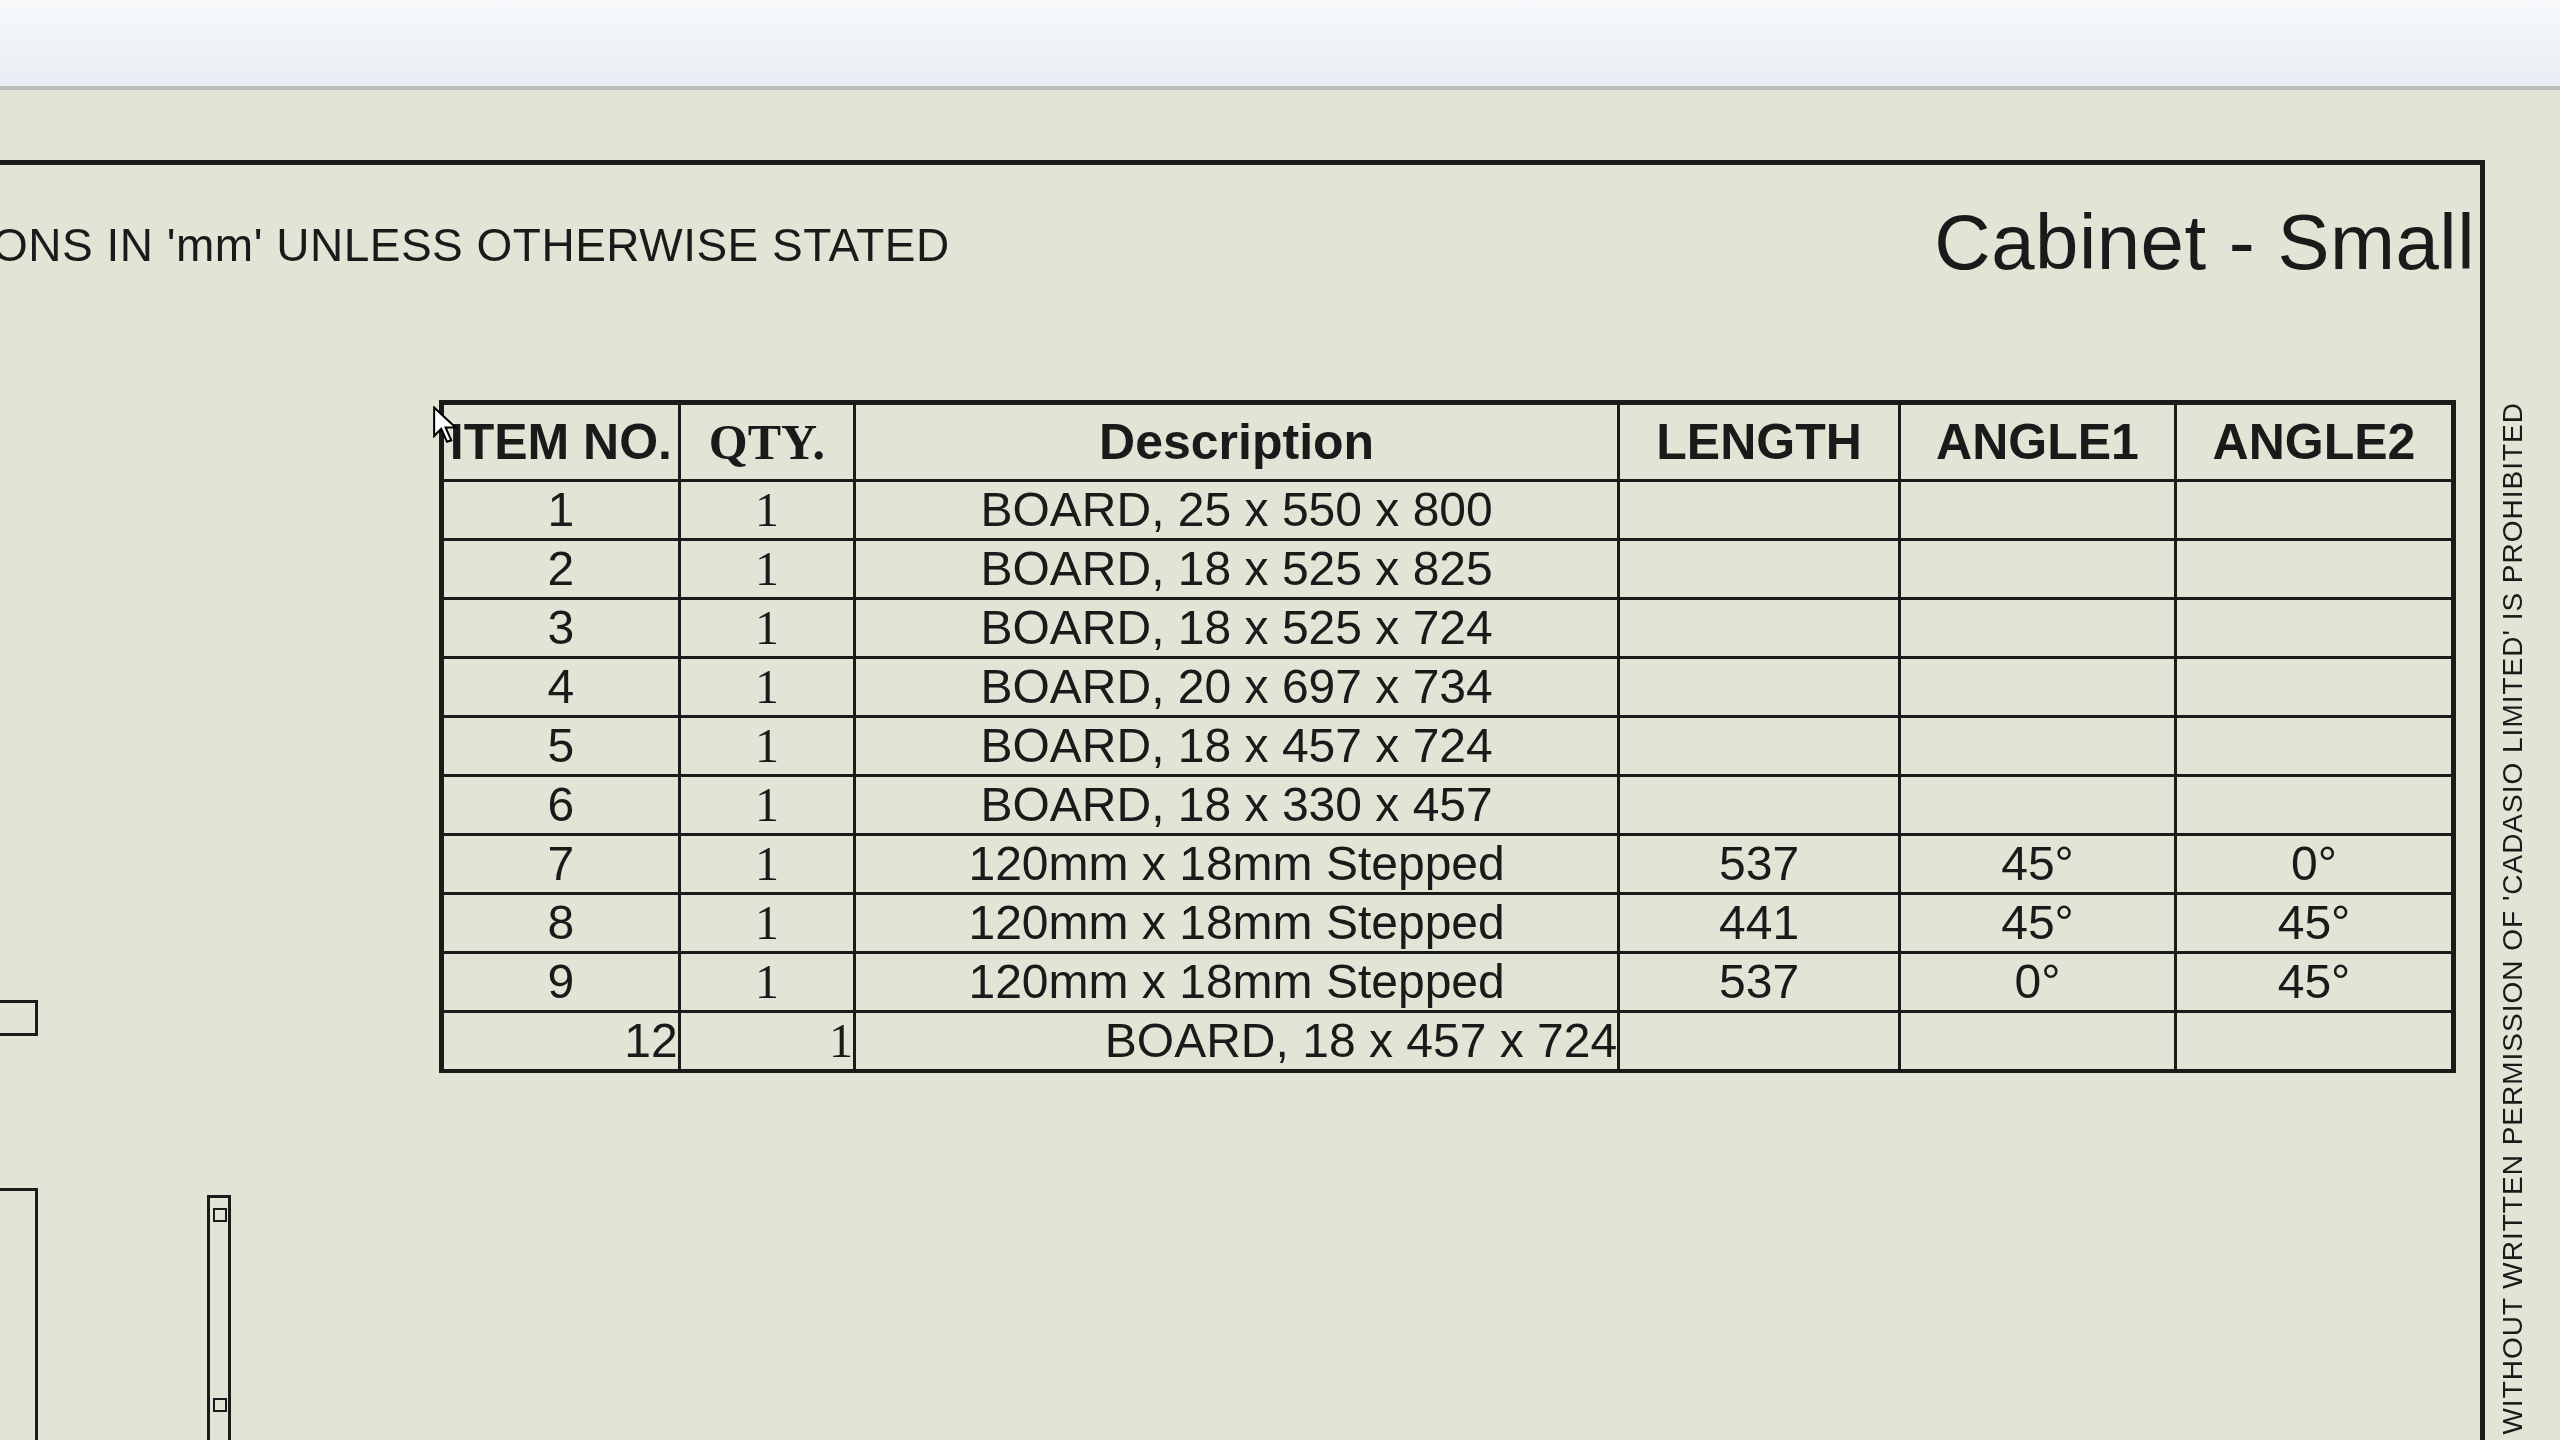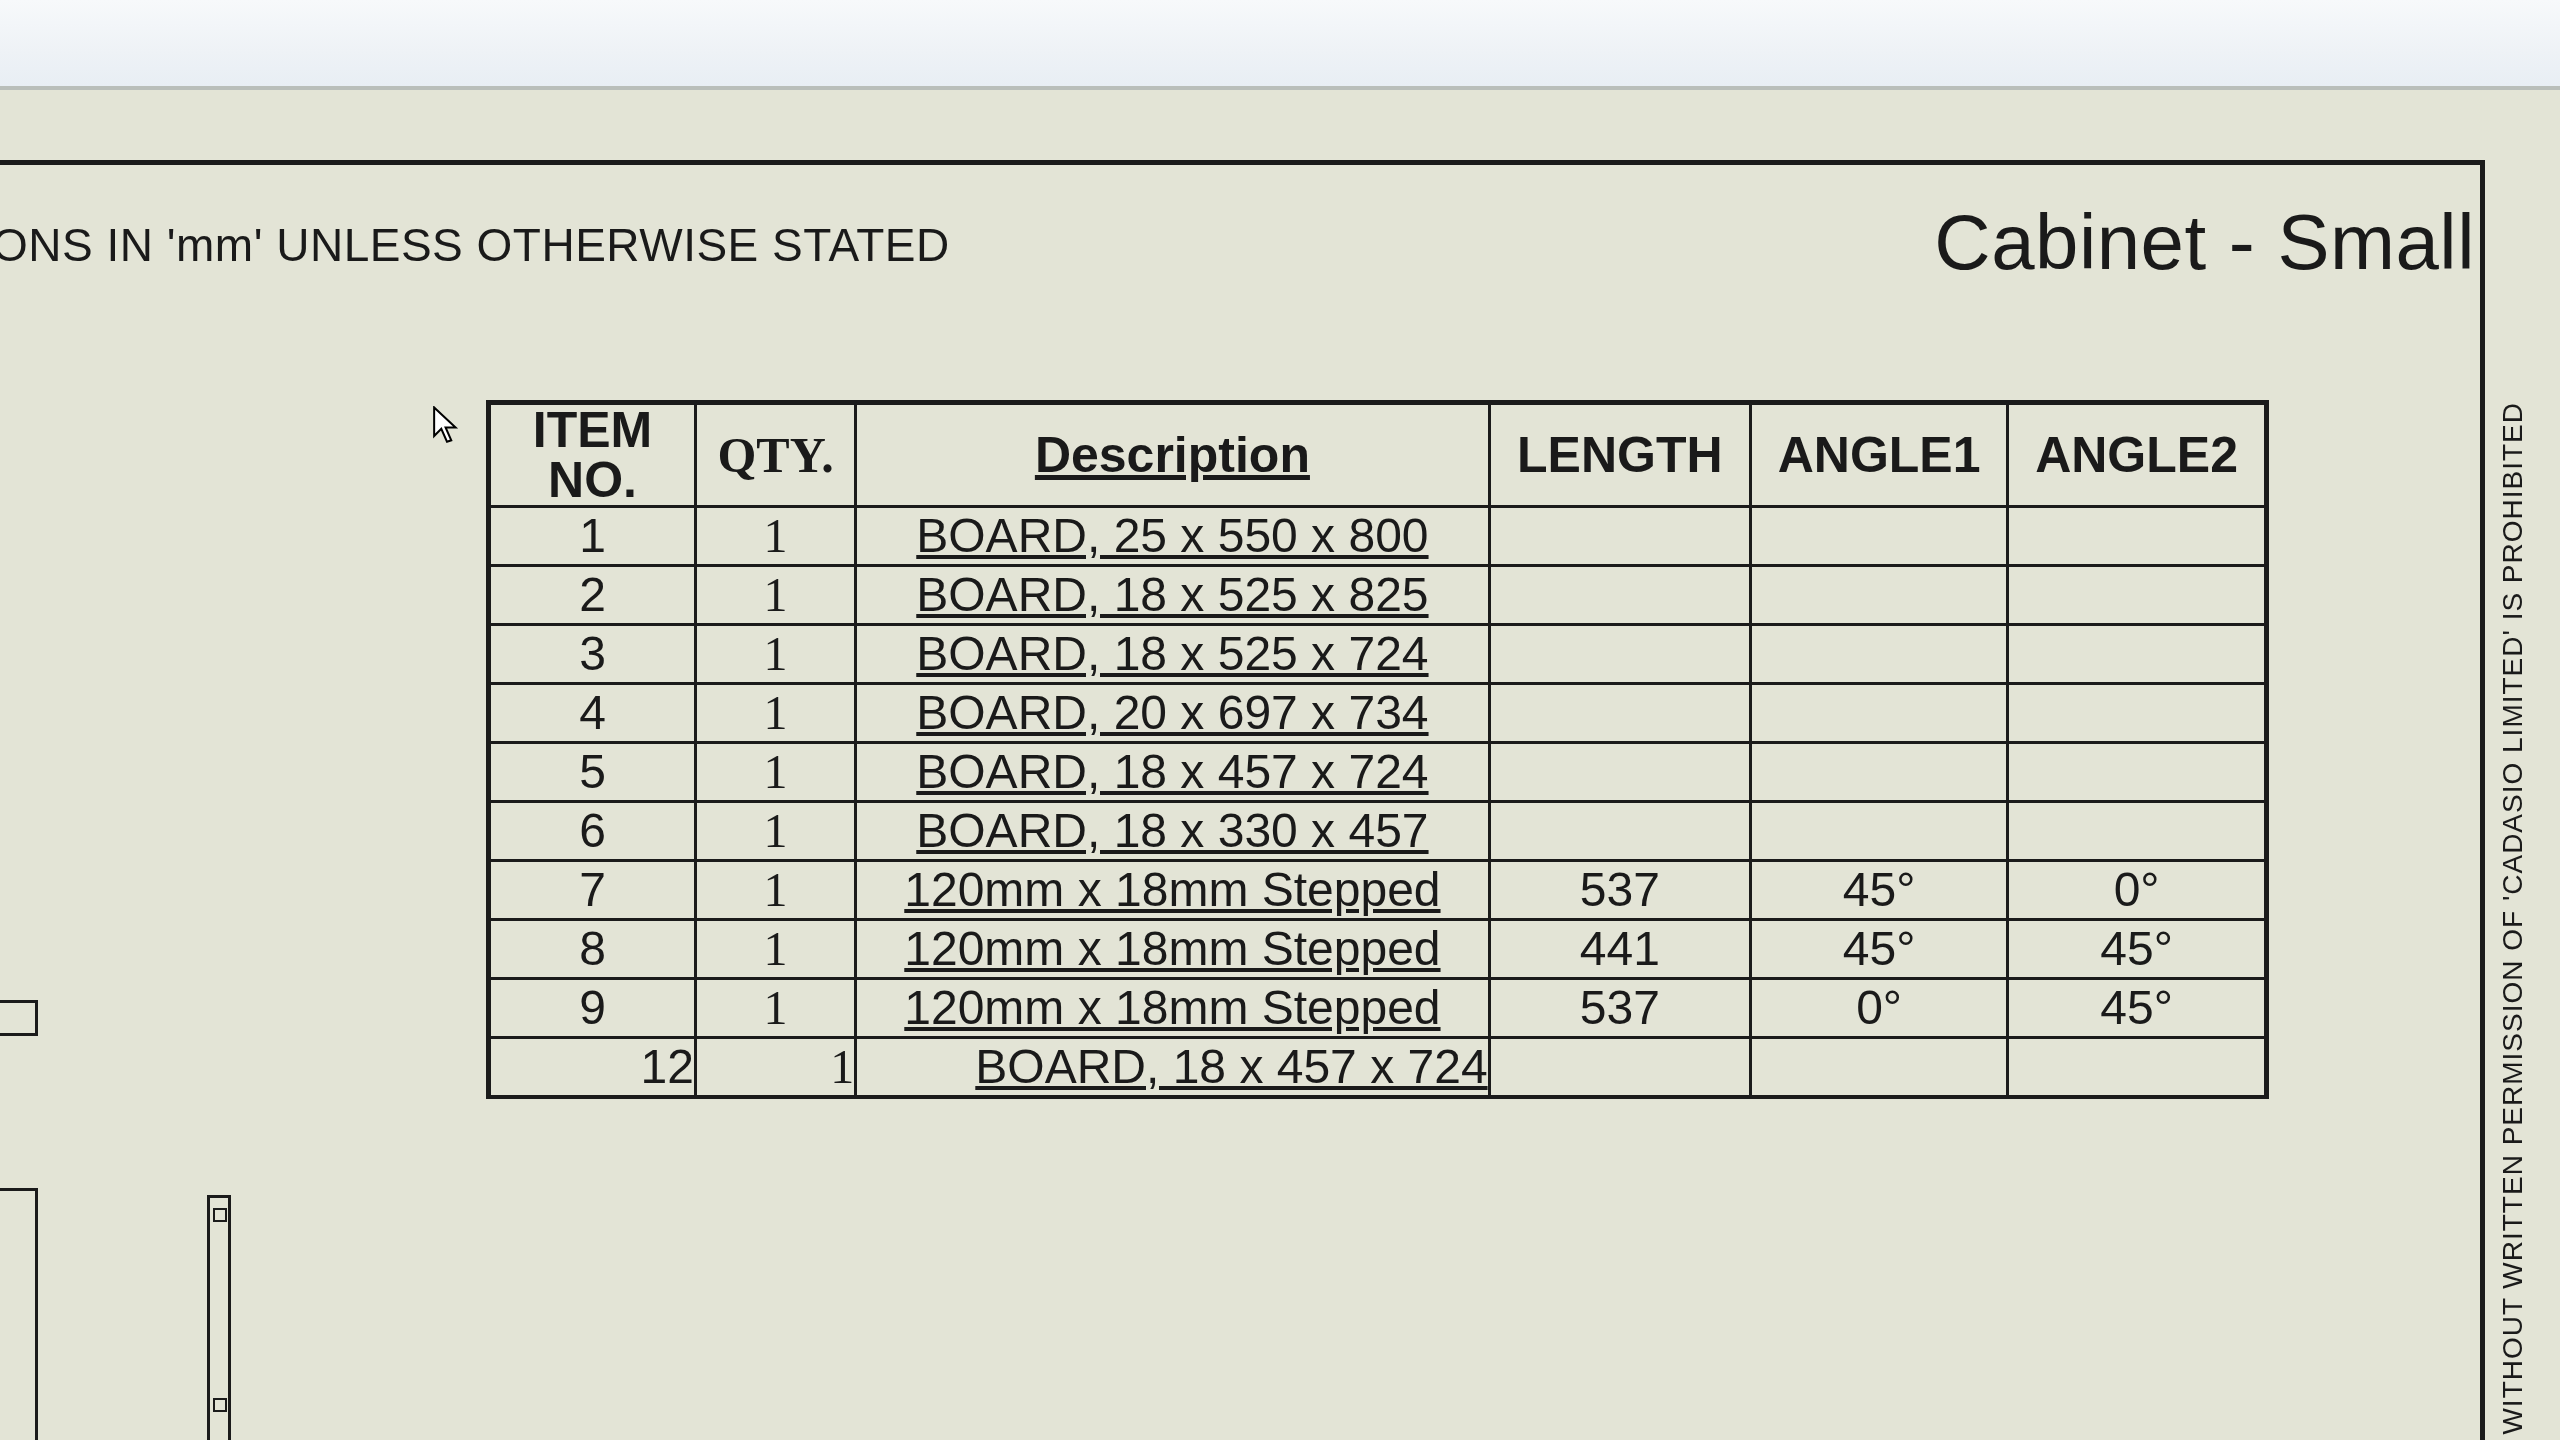--- a/index.html
+++ b/index.html
@@ -20,32 +20,32 @@
     white-space:nowrap;overflow:hidden;}
   
   .title{position:absolute;right:85px;top:197px;font-size:78px;font-weight:400;
     letter-spacing:0.5px;}
   
   .copyright{position:absolute;right:22px;top:530px;height:920px;width:50px;
     display:flex;align-items:center;justify-content:center;}
   .copyright span{writing-mode:vertical-rl;transform:rotate(180deg);
     font-size:28px;letter-spacing:1px;white-space:nowrap;}
   
-  .bom{position:absolute;left:486px;top:400px;width:1783px;
+  .bom{position:absolute;left:439px;top:400px;width:2017px;
     border:5px solid #1b1b1b;border-bottom-width:4px;
     border-collapse:collapse;background:transparent;}
   .bom th,.bom td{border-right:3px solid #1b1b1b;border-bottom:3px solid #1b1b1b;
     text-align:center;padding:0;line-height:1;}
   .bom th{height:74px;font-size:50px;font-weight:700;}
   .bom td{height:56px;font-size:48px;font-weight:400;}
   .bom th:last-child,.bom td:last-child{border-right:none;}
   .bom tr:last-child td{border-bottom:none;text-align:right;}
   .c-item{width:237px;}
   .c-qty{width:174px;font-family:Liberation Serif, serif;}
-  .c-desc{width:775px;text-decoration:underline;}
+  .c-desc{width:775px;}
   .c-len{width:280px;}
   .c-a1{width:275px;}
   .c-a2{width:276px;}
   
   .cursor{position:absolute;left:432px;top:406px;width:30px;height:40px;
     pointer-events:none;}
   .cursor svg{width:30px;height:40px;}
   
   .pv{position:absolute;border:3px solid #1b1b1b;background:transparent;}
   .pv1{left:-38px;top:1000px;width:70px;height:30px;}

